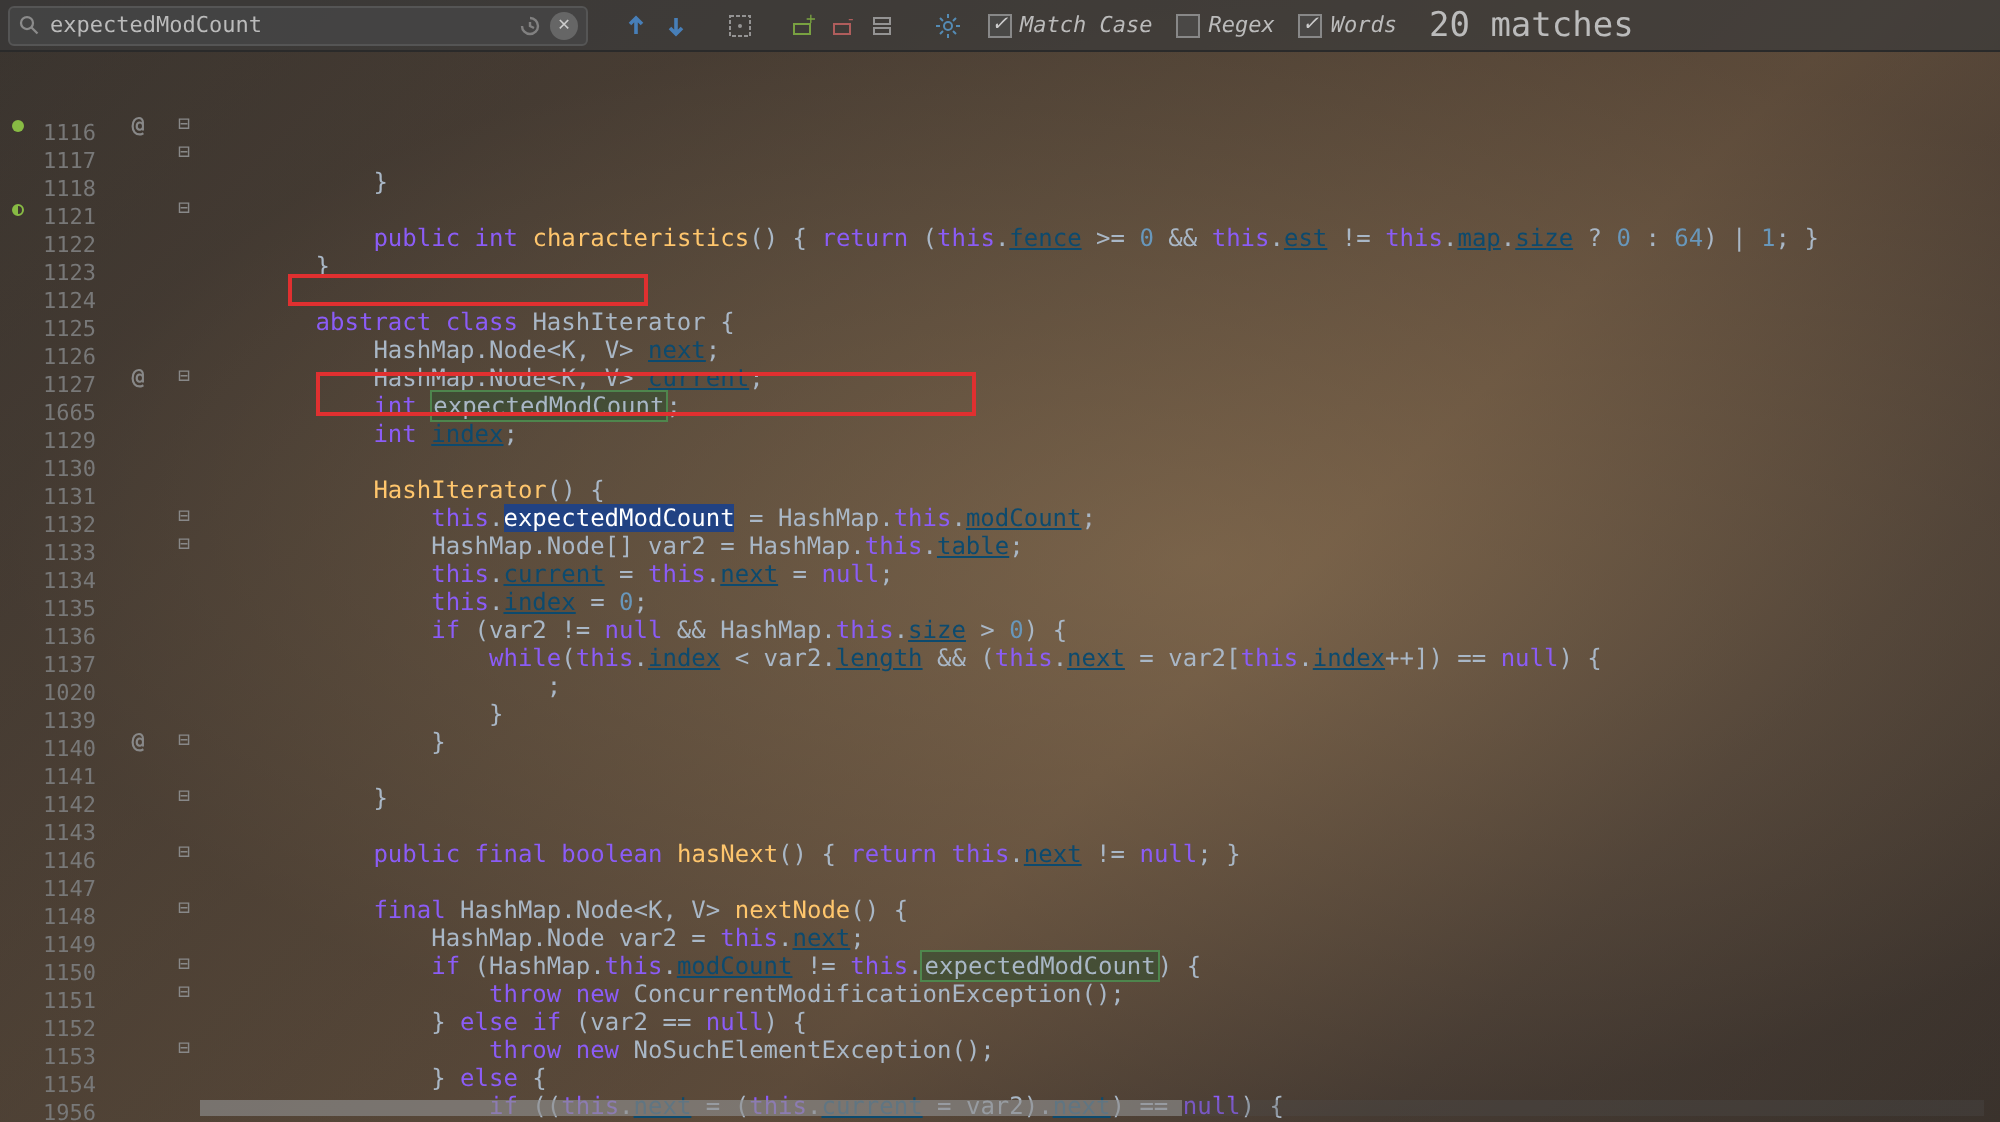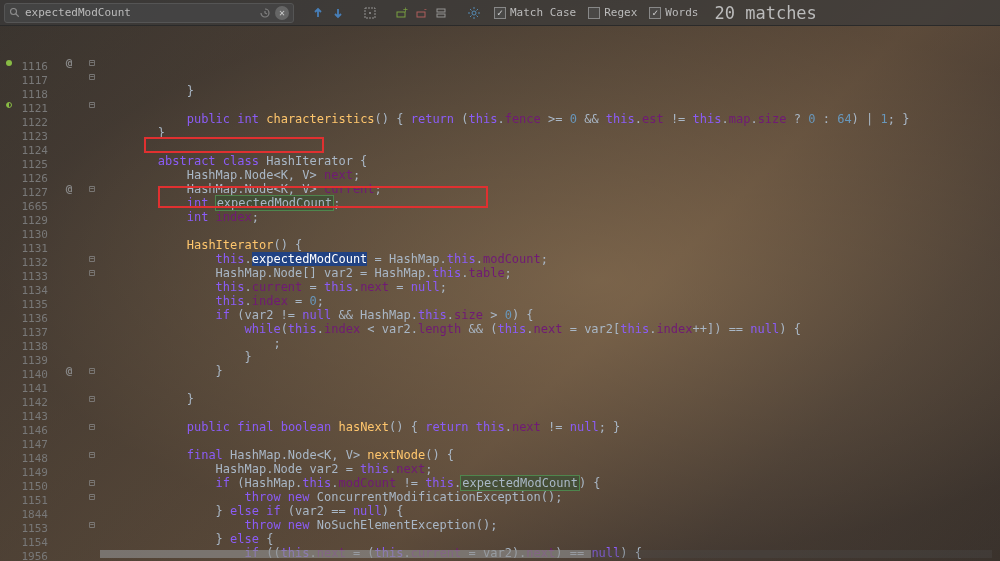--- a/index.html
+++ b/index.html
@@ -60,20 +60,21 @@
   cursor: pointer;
 }
 .toolbar-sep { width: 8px; }
 .checkbox-item {
   display: flex;
   align-items: center;
   gap: 4px;
   color: #bbb;
   font-size: 11px;
   margin-left: 8px;
+  font-style: italic;
 }
 .checkbox-box {
   width: 12px; height: 12px;
   border: 1px solid #888;
   background: rgba(80,80,80,0.6);
   display: flex;
   align-items: center;
   justify-content: center;
 }
 .checkbox-box.checked::after {
@@ -126,21 +127,21 @@
   line-height: 14px;
   font-size: 12px;
   color: #a9b7c6;
   white-space: pre;
   position: relative;
 }
 .line { height: 14px; }
 .kw { color: #8b5cf6; }
 .typ { color: #a9b7c6; }
 .num { color: #6897bb; }
-.fld { color: #701a75; }
+.fld { color: #0c4a6e; text-decoration: underline; }
 .mth { color: #ffc66d; }
 .hl { background: rgba(50,80,50,0.55); border: 1px solid rgba(80,140,80,0.9); padding: 0 1px; margin: 0 -1px;}
 .sel-hl { background: #214283; color: #fff; }
 .redbox {
   position: absolute;
   border: 2px solid #e03030;
   pointer-events: none;
 }
 .gutter-marker {
   height: 14px;
@@ -303,33 +304,33 @@
       <div class="line">1665</div>
       <div class="line">1129</div>
       <div class="line">1130</div>
       <div class="line">1131</div>
       <div class="line">1132</div>
       <div class="line">1133</div>
       <div class="line">1134</div>
       <div class="line">1135</div>
       <div class="line">1136</div>
       <div class="line">1137</div>
-      <div class="line">1138</div>
+      <div class="line">1020</div>
       <div class="line">1139</div>
       <div class="line">1140</div>
       <div class="line">1141</div>
       <div class="line">1142</div>
       <div class="line">1143</div>
       <div class="line">1146</div>
       <div class="line">1147</div>
       <div class="line">1148</div>
       <div class="line">1149</div>
       <div class="line">1150</div>
       <div class="line">1151</div>
-      <div class="line">1844</div>
+      <div class="line">1152</div>
       <div class="line">1153</div>
       <div class="line">1154</div>
       <div class="line">1956</div>
     </div>
   <div class="gutter-icons" id="gutter-icons">
       <div class="line at-icon"></div>
       <div class="line at-icon"></div>
       <div class="line at-icon">@</div>
       <div class="line at-icon"></div>
       <div class="line at-icon"></div>

